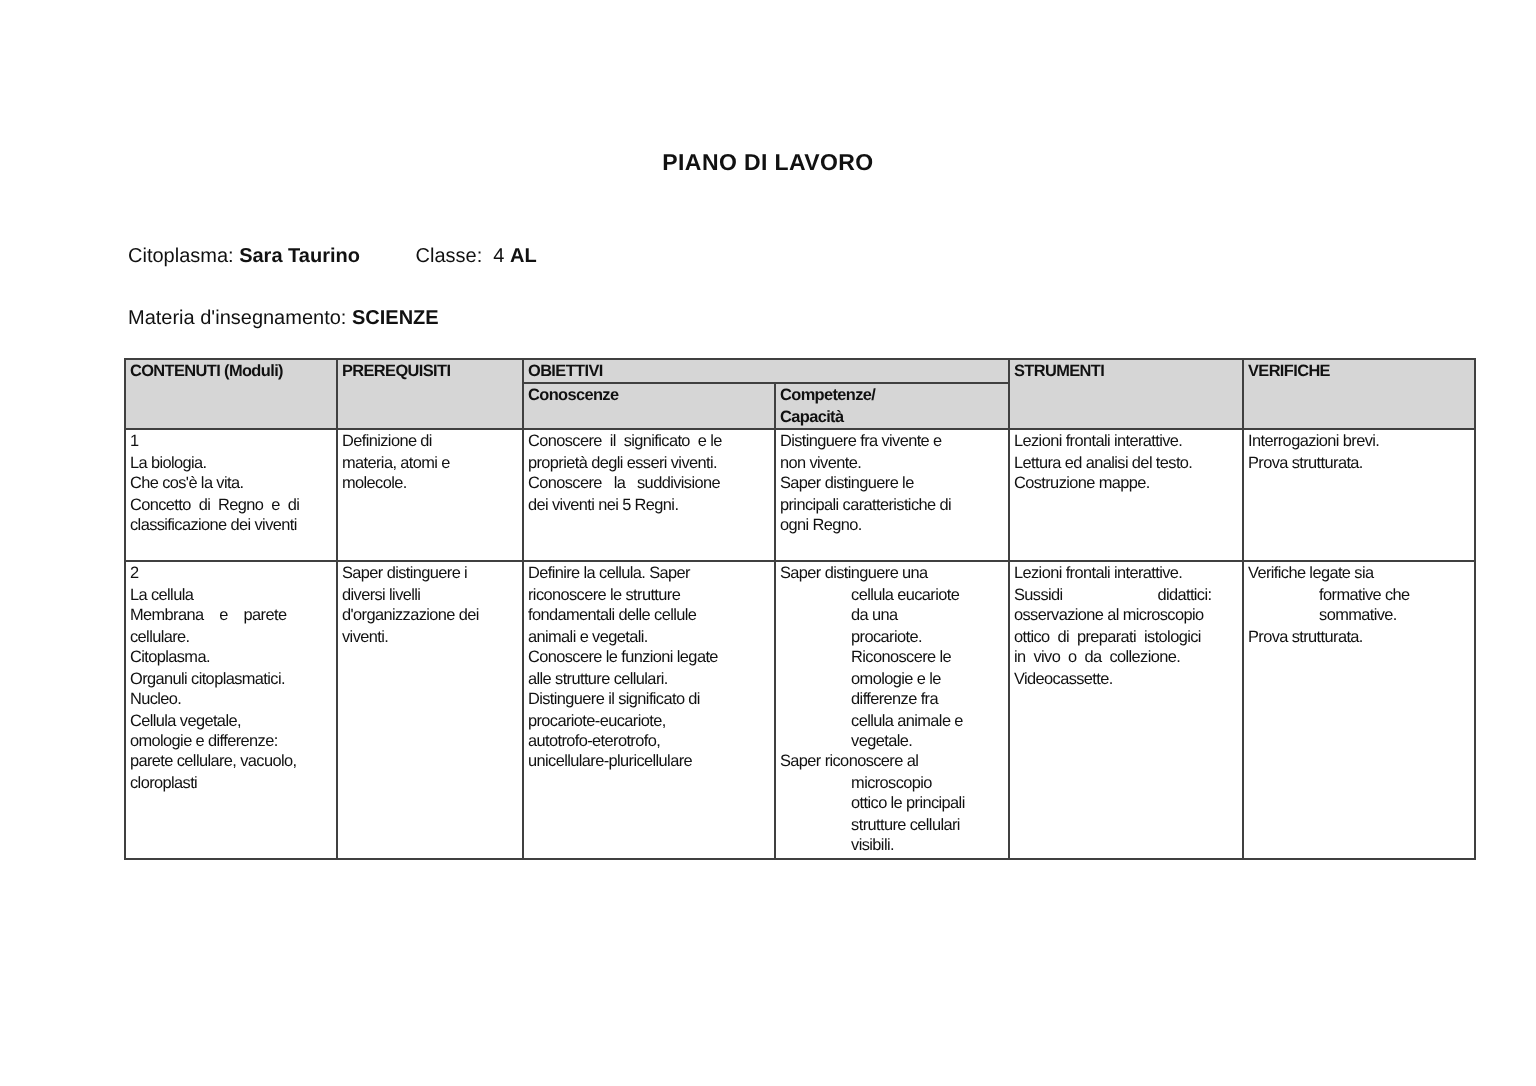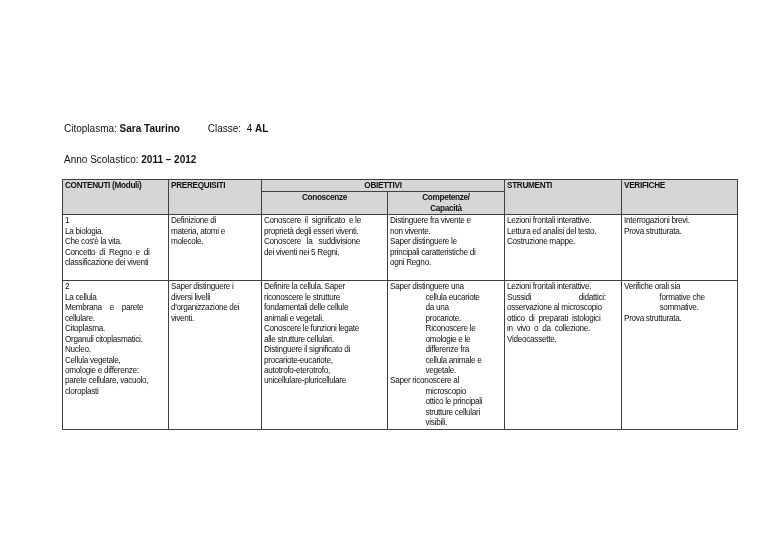--- a/index.html
+++ b/index.html
@@ -19,34 +19,36 @@
   table.wt{
     position:absolute;left:62px;top:179px;width:675px;
     border-collapse:collapse;table-layout:fixed;
     font-size:8.2px;line-height:10.45px;letter-spacing:-0.3px;color:#111111;
   }
   table.wt td{
     border:1px solid #404040;vertical-align:top;
     padding:1px 2px 0 2px;white-space:pre-wrap;overflow:hidden;
   }
   td.th{background:#d6d6d6;font-weight:bold;}
-  td.thc{text-align:center;}
+  td.thc{}
   tr.hrow1{height:12px;margin-top:31px;}
   tr.hrow2{height:18px;}
   tr.r1{height:66px;}
   tr.r2{height:148px;}
 </style>
 </head>
 <body>
 
 <div class="page">
 
+  <div class="doc-title">PIANO DI LAVORO</div>
 
   <div class="info-block">
     <div class="info-line"><span>Citoplasma: </span><b>Sara Taurino</b><span>          Classe:  4 </span><b>AL</b></div>
+    <div class="info-line"><span>Materia d'insegnamento: </span><b>SCIENZE</b></div>
     <div class="info-line"><span>Anno Scolastico: </span><b>2011 – 2012</b></div>
   </div>
 
   <table class="wt">
     <colgroup>
       <col style="width:106px">
         <col style="width:93px">
         <col style="width:126px">
       <col style="width:117px">
         <col style="width:117px">
@@ -128,21 +130,21 @@
                   microscopio
                   ottico le principali
                   strutture cellulari
                   visibili.</td>
         <td>Lezioni frontali interattive.
 Sussidi                        didattici:
 osservazione al microscopio
 ottico  di  preparati  istologici
 in  vivo  o  da  collezione.
 Videocassette.</td>
-        <td>Verifiche orali sia
+        <td>Verifiche legate sia
                   formative che
                   sommative.
 Prova strutturata.</td>
       </tr>
     </tbody>
   </table>
 
 </div>
 
 </body></html>

